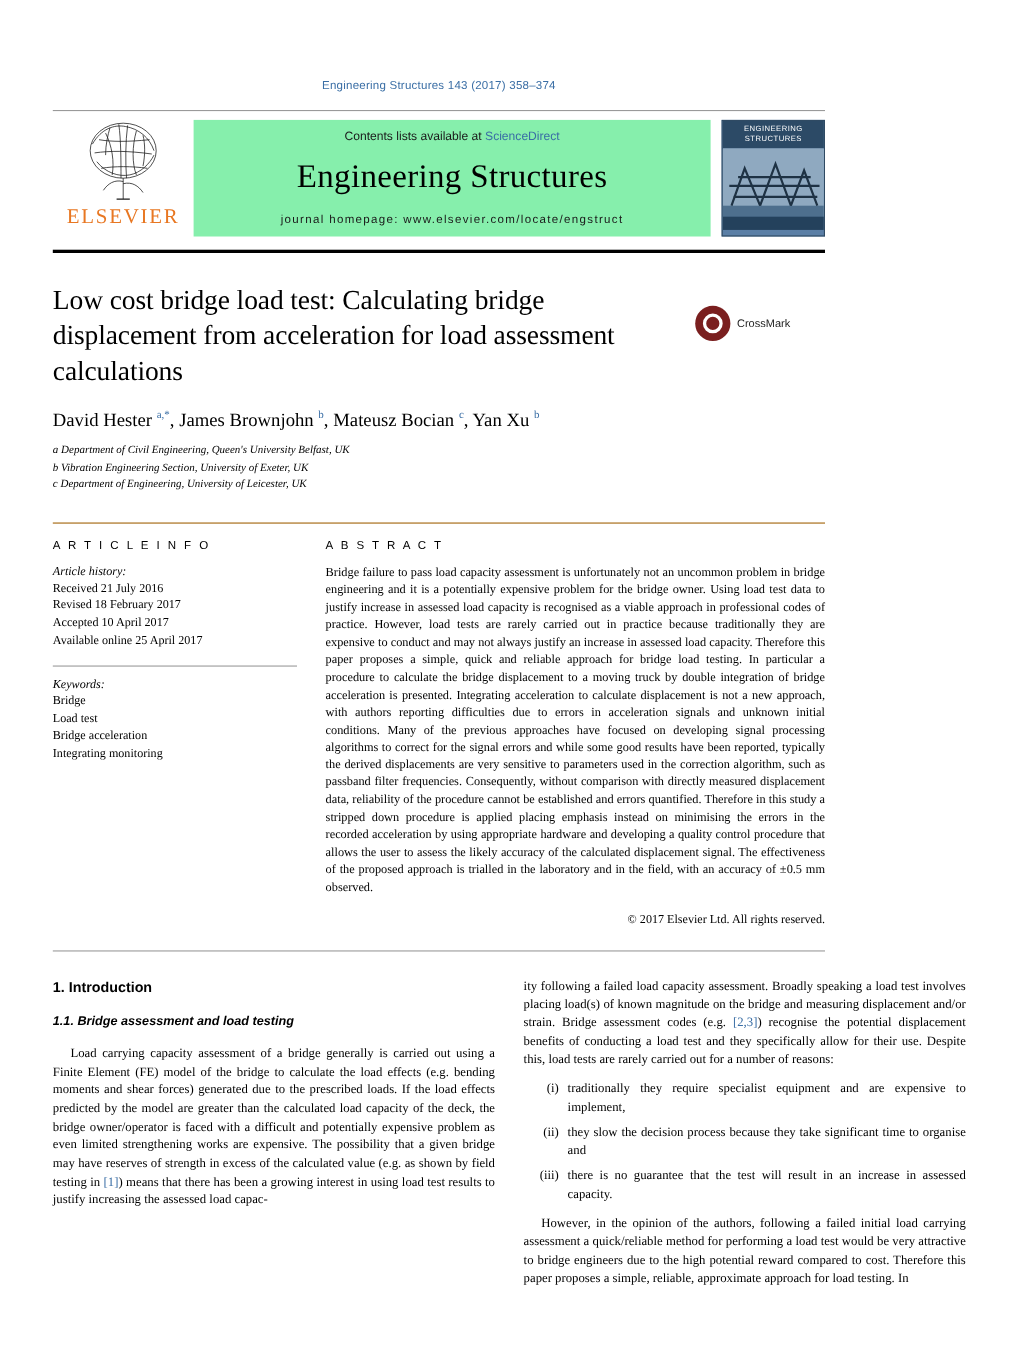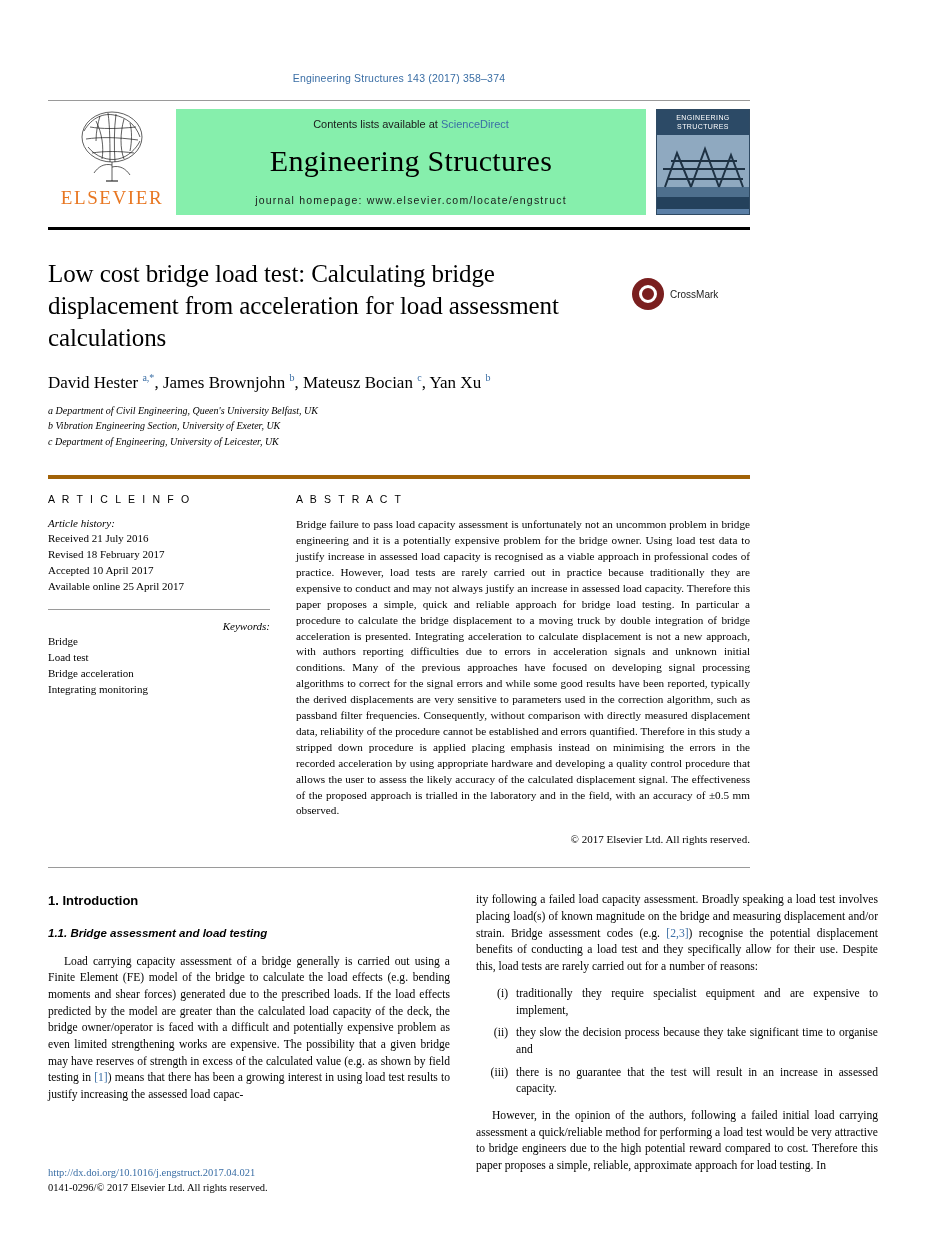--- a/index.html
+++ b/index.html
@@ -176,21 +176,21 @@
   .affiliations {
     margin-top: 10px;
     font-size: 10px;
     font-style: italic;
     line-height: 1.55;
   }
 
   
   .info-abstract {
     margin-top: 26px;
-    border-top: 4px solid #a16207;
+    border-top: 1px solid #a16207;
     padding-top: 14px;
     display: flex;
     gap: 26px;
   }
   .col-info {
     width: 222px;
     flex: 0 0 222px;
   }
   .sec-head {
     font-family: "Liberation Sans", sans-serif;
@@ -208,21 +208,20 @@
     line-height: 1.45;
   }
   .rule-short {
     border-top: 1px solid #9a9a9a;
     margin: 14px 0 10px 0;
   }
   .kw-title {
     font-size: 11px;
     font-style: italic;
     margin-bottom: 2px;
-    text-align: right;
   }
   .kw-line {
     font-size: 11px;
     line-height: 1.45;
   }
   .col-abstract {
     flex: 1 1 auto;
   }
   .abstract-text {
     font-size: 11.2px;
@@ -445,18 +444,14 @@
         </li>
         <li>
           <span class="marker">(iii)</span>
           <span>there is no guarantee that the test will result in an increase in assessed capacity.</span>
         </li>
       </ol>
       <p class="para">However, in the opinion of the authors, following a failed initial load carrying assessment a quick/reliable method for performing a load test would be very attractive to bridge engineers due to the high potential reward compared to cost. Therefore this paper proposes a simple, reliable, approximate approach for load testing. In</p>
     </div>
   </div>
 
-  <div class="footer-block">
-    <div class="footer-doi">http://dx.doi.org/10.1016/j.engstruct.2017.04.021</div>
-    <div>0141-0296/© 2017 Elsevier Ltd. All rights reserved.</div>
-  </div>
 
 </div>
 
 </body></html>

